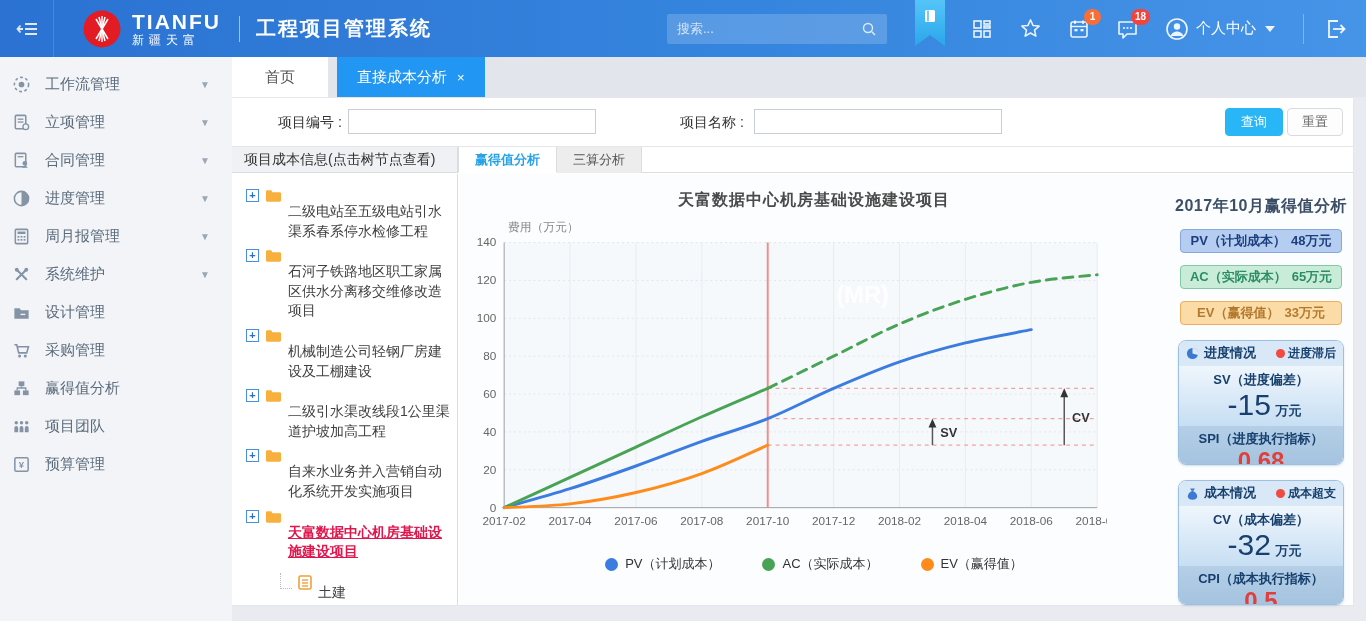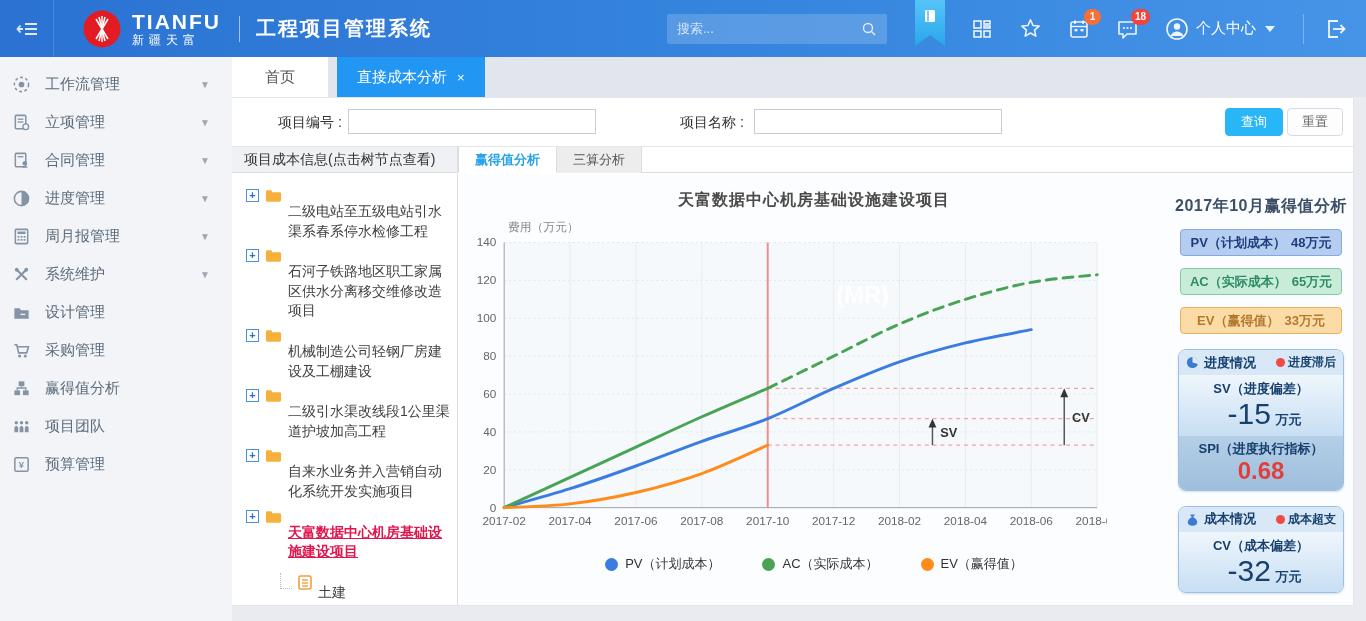--- a/index.html
+++ b/index.html
@@ -589,16 +589,20 @@
             <span>成本超支</span>
           </span>
         </div>
         <div class="card-mid">
           <div class="metric-label">CV（成本偏差）</div>
           <div>
             <span class="metric-value">-32</span>
             <span class="metric-unit">万元</span>
           </div>
         </div>
+        <div class="card-foot">
+          <div class="index-label">CPI（成本执行指标）</div>
+          <div class="index-value">0.5</div>
+        </div>
       </div>
     </div>
   </div>
 </div>
 
 </body></html>

